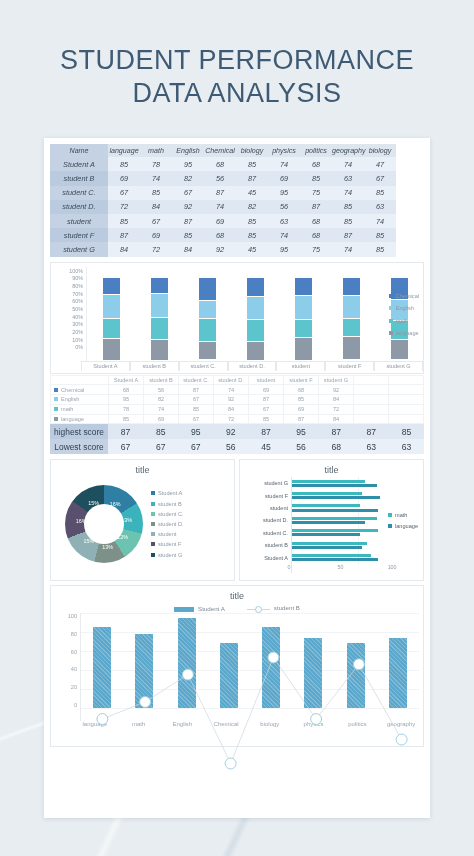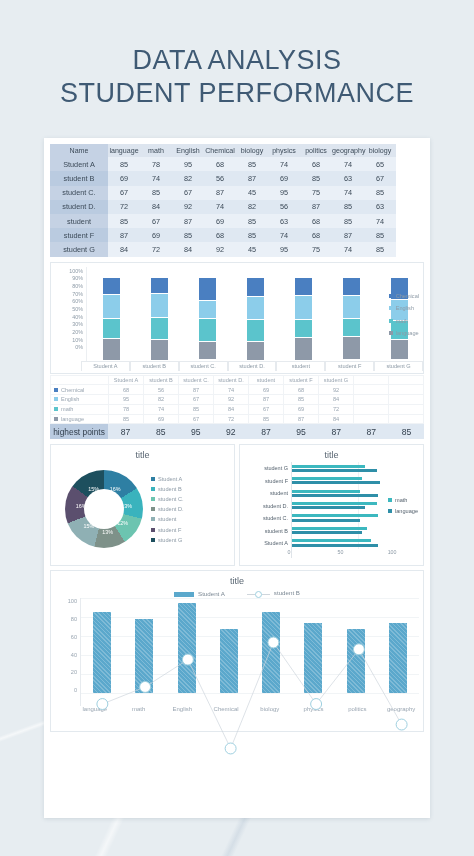--- a/index.html
+++ b/index.html
@@ -21,21 +21,21 @@
      font-size:27px;line-height:33px;letter-spacing:.5px;color:#3f5a74;font-weight:400;}
 
   
   .card{position:absolute;left:44px;top:138px;width:386px;height:680px;background:#fff;
      box-shadow:0 1px 4px rgba(90,110,130,.18);}
   .inner{position:absolute;left:6px;top:6px;width:374px;}
 
   
   .rpt-head{background:#3c3f5c;color:#fff;text-align:center;font-size:11.5px;
      padding:5px 0 6px;letter-spacing:.2px;}
-  table.main{border-collapse:collapse;width:346px;table-layout:fixed;}
+  table.main{border-collapse:collapse;width:346px;table-layout:fixed;font-style:italic;}
   table.main td{font-size:7.3px;text-align:center;padding:2.6px 0;color:#3c4a58;}
   table.main td.name{background:#c5d2e4;font-size:7.3px;}
   table.main tr.hdr td{background:#dde5ef;color:#3c4a58;font-size:7.1px;}
   table.main tr.hdr td.name{background:#c5d2e4;}
   table.main td.num{background:#eaf0f7;}
   table.main tr.alt td.num{background:#dfe8f2;}
   table.main tr.alt td.name{background:#bacbe0;}
   col.c0{width:58px}
 
   
@@ -120,22 +120,22 @@
   .cx{font-size:6px;color:#9aa6b2;width:36px;text-align:center;}
 </style>
 </head>
 <body>
 
 <div class="page">
   <div class="bg-deco"></div>
   <div class="bg-deco2"></div>
 
   <div class="doc-title">
+    <div>STUDENT PERFORMANCE</div>
     <div>DATA ANALYSIS</div>
-    <div>STUDENT PERFORMANCE</div>
   </div>
 
   <div class="card">
     <div class="inner">
 
 
       <table class="main">
         <colgroup>
             <col class="c0">
             <col>
@@ -164,21 +164,21 @@
             <tr class="">
               <td class="name">Student A</td>
               <td class="num">85</td>
               <td class="num">78</td>
               <td class="num">95</td>
               <td class="num">68</td>
               <td class="num">85</td>
               <td class="num">74</td>
               <td class="num">68</td>
               <td class="num">74</td>
-              <td class="num">65</td>
+              <td class="num">47</td>
             </tr>
             <tr class="alt">
               <td class="name">student B</td>
               <td class="num">69</td>
               <td class="num">74</td>
               <td class="num">82</td>
               <td class="num">56</td>
               <td class="num">87</td>
               <td class="num">69</td>
               <td class="num">85</td>
@@ -436,30 +436,42 @@
             <col>
             <col>
             <col>
             <col>
             <col>
             <col>
             <col>
           </colgroup>
         <tbody id="sum-tbody">
             <tr class="alt">
-              <td class="lbl">highest points</td>
+              <td class="lbl">highest score</td>
               <td>87</td>
               <td>85</td>
               <td>95</td>
               <td>92</td>
               <td>87</td>
               <td>95</td>
               <td>87</td>
               <td>87</td>
               <td>85</td>
+            </tr>
+            <tr class="">
+              <td class="lbl">Lowest score</td>
+              <td>67</td>
+              <td>67</td>
+              <td>67</td>
+              <td>56</td>
+              <td>45</td>
+              <td>56</td>
+              <td>68</td>
+              <td>63</td>
+              <td>63</td>
             </tr>
           </tbody>
       </table>
 
       <div class="row2">
         <div class="halfbox">
           <div class="ctitle">title</div>
           <div class="donut-area">
             <div class="donut" id="donut" style="background: conic-gradient(rgb(46, 127, 163) 0deg, rgb(46, 127, 163) 57.6deg, rgb(58, 179, 189) 57.6deg, rgb(58, 179, 189) 104.4deg, rgb(108, 196, 176) 104.4deg, rgb(108, 196, 176) 147.6deg, rgb(126, 145, 137) 147.6deg, rgb(126, 145, 137) 194.4deg, rgb(143, 176, 180) 194.4deg, rgb(143, 176, 180) 248.4deg, rgb(91, 79, 110) 248.4deg, rgb(91, 79, 110) 306deg, rgb(29, 79, 94) 306deg, rgb(29, 79, 94) 360deg);">
                 <span class="dlabel" style="left:64.2117333860006%;top:24.148952938706024%">16%</span>

